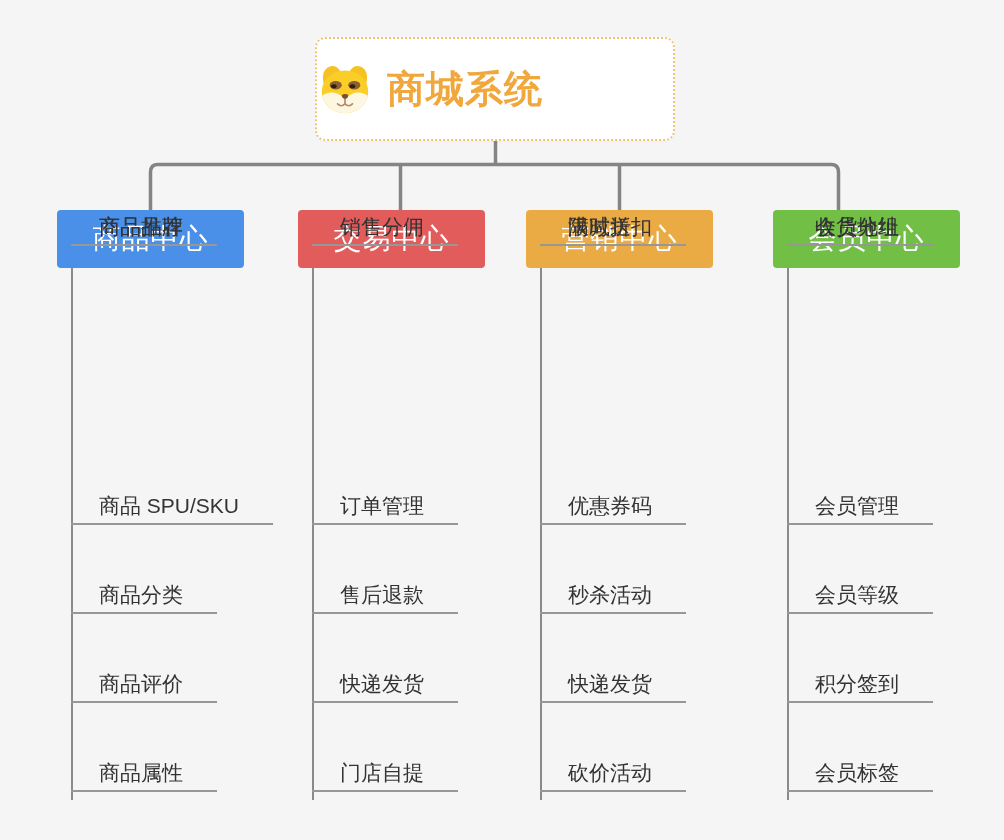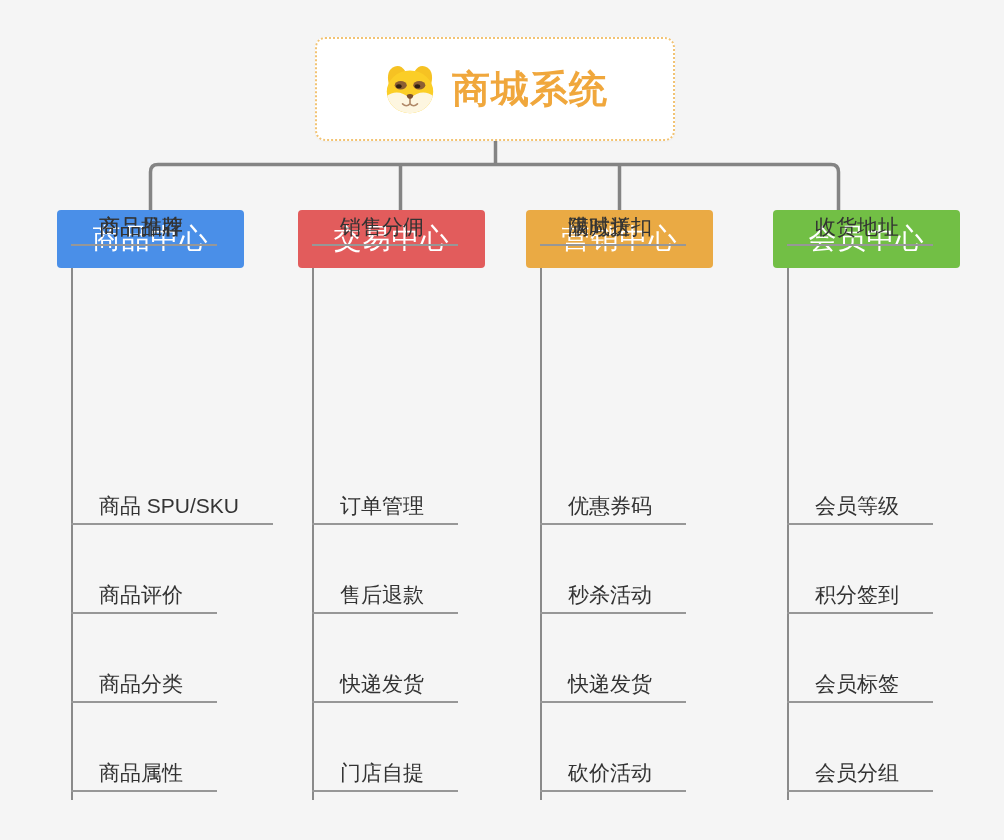--- a/index.html
+++ b/index.html
@@ -18,21 +18,21 @@
     pointer-events: none;
   }
 
   
   .root-node {
     position: absolute; left: 315px; top: 37px;
     width: 360px; height: 104px;
     background: #ffffff;
     border: 2px dotted #f2c373;
     border-radius: 10px;
-    display: flex; align-items: center; justify-content: center;
+    display: flex; align-items: center; 
     gap: 14px;
     box-shadow: 0 1px 2px rgba(0,0,0,0.03);
   }
   .root-title {
     font-size: 38px;
     font-weight: 600;
     letter-spacing: 1px;
     color: #f0a73c;
   }
   .dog-icon { width: 56px; height: 52px; flex: 0 0 auto; }
@@ -110,22 +110,22 @@
       <path d="M26.5 34.5 Q30 32.5 33.5 34.5 Q33.5 38 30 39 Q26.5 38 26.5 34.5 Z" fill="#7c4f2b"></path>
       <path d="M30 39 V44 M22 44 Q26 48 30 44 Q34 48 38 44" stroke="#b08968" stroke-width="1.8" fill="none" stroke-linecap="round"></path>
     </svg>
     <span class="root-title">商城系统</span>
   </div>
 
   <div class="branch branch-0">
     <div class="branch-header" style="background: rgb(74, 143, 232);">商品中心</div>
     <div class="trunk"></div>
     <div class="leaf">商品 SPU/SKU</div>
+    <div class="leaf">商品分类</div>
     <div class="leaf">商品评价</div>
-    <div class="leaf">商品分类</div>
     <div class="leaf">商品属性</div>
     <div class="leaf">商品推荐</div>
     <div class="leaf">商品品牌</div>
   </div>
 
   <div class="branch branch-1">
     <div class="branch-header" style="background: rgb(226, 92, 92);">交易中心</div>
     <div class="trunk"></div>
     <div class="leaf">订单管理</div>
     <div class="leaf">售后退款</div>
@@ -141,20 +141,21 @@
     <div class="leaf">秒杀活动</div>
     <div class="leaf">快递发货</div>
     <div class="leaf">砍价活动</div>
     <div class="leaf">限时折扣</div>
     <div class="leaf">满减送</div>
   </div>
 
   <div class="branch branch-3">
     <div class="branch-header" style="background: rgb(114, 191, 69);">会员中心</div>
     <div class="trunk"></div>
+    <div class="leaf">会员管理</div>
     <div class="leaf">会员等级</div>
     <div class="leaf">积分签到</div>
     <div class="leaf">会员标签</div>
     <div class="leaf">会员分组</div>
     <div class="leaf">收货地址</div>
   </div>
 
 </div>
 
 </body></html>

